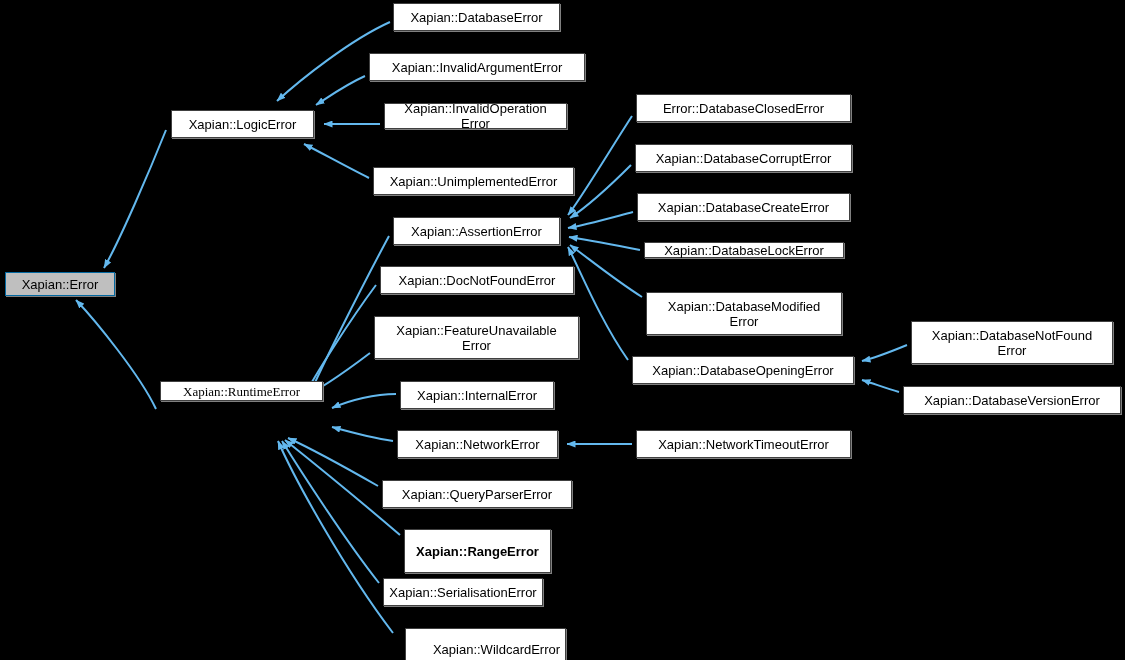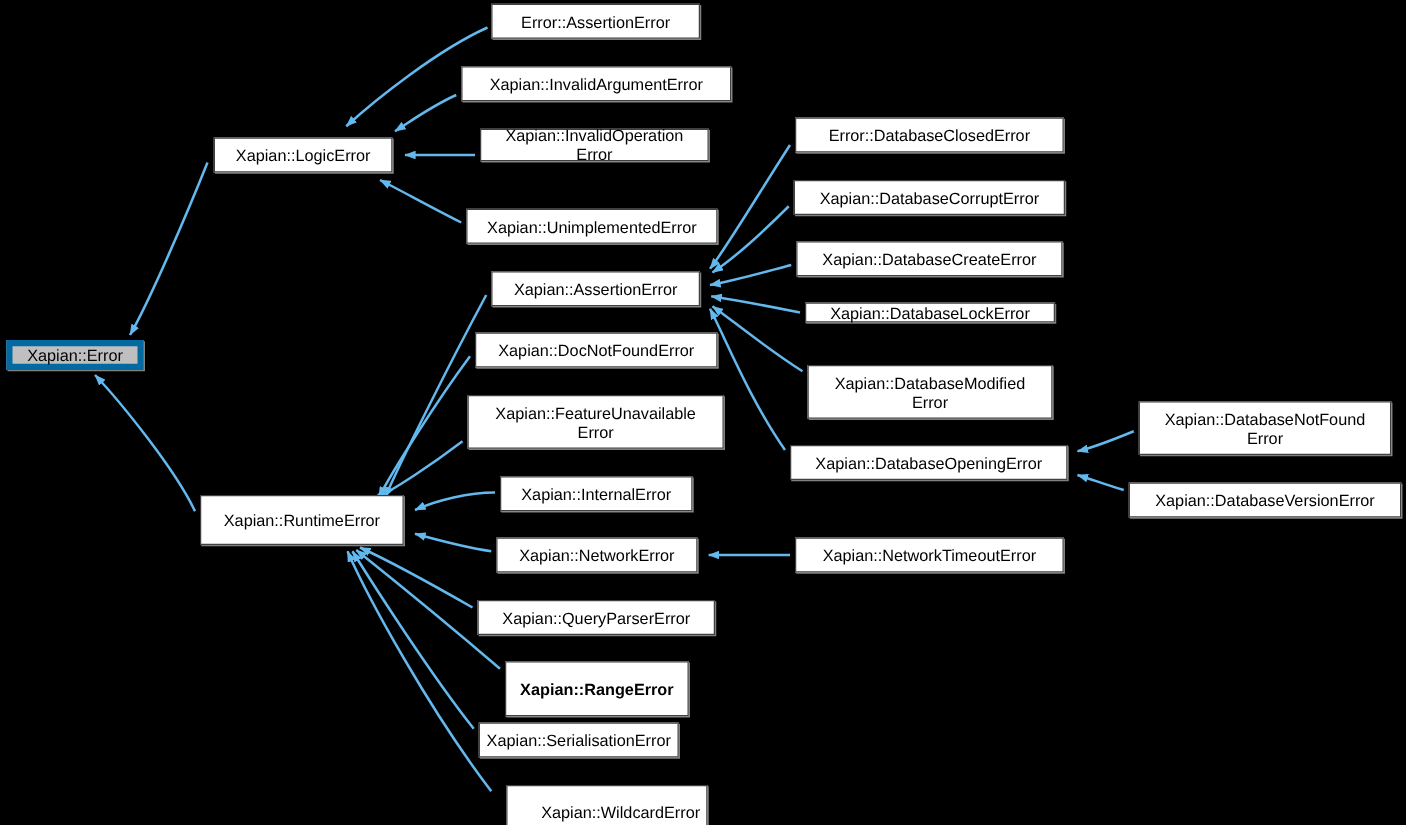--- a/index.html
+++ b/index.html
@@ -34,21 +34,21 @@
     text-align: center;
     color: #000000;
     font-size: 13px;
     line-height: 15px;
     letter-spacing: 0px;
     white-space: pre-line;
     z-index: 5;
   }
   .node.current {
     background: #bfbfbf;
-    border: 5px solid #0369a1;
+    border: 1px solid #0369a1;
   }
 </style>
 </head>
 <body>
 
 <div id="canvas">
 
   <svg id="edges" viewBox="0 0 1125 660" xmlns="http://www.w3.org/2000/svg">
     <defs>
       <marker id="arrowhead" markerWidth="9" markerHeight="7" refX="8.5" refY="3.5" orient="auto" markerUnits="userSpaceOnUse">
@@ -79,22 +79,22 @@
         <path d="M 628,360 C 600,320 580,270 568,247" fill="none" stroke="#63b8ee" stroke-width="2" marker-end="url(#arrowhead)"></path>
         <path d="M 907,345 C 890,352 875,358 862,361" fill="none" stroke="#63b8ee" stroke-width="2" marker-end="url(#arrowhead)"></path>
         <path d="M 899,392 C 885,388 875,384 862,380" fill="none" stroke="#63b8ee" stroke-width="2" marker-end="url(#arrowhead)"></path>
         <path d="M 632,444 L 567,444" fill="none" stroke="#63b8ee" stroke-width="2" marker-end="url(#arrowhead)"></path>
       </g>
   </svg>
 
   <div id="nodes">
       <div class="node current" style="left: 5px; top: 272px; width: 110px; height: 24px;">Xapian::Error</div>
       <div class="node" style="left: 171px; top: 110px; width: 143px; height: 28px;">Xapian::LogicError</div>
-      <div class="node" style="left: 160px; top: 396px; width: 163px; height: 40px;">Xapian::RuntimeError</div>
-      <div class="node" style="left: 393px; top: 3px; width: 167px; height: 28px;">Error::AssertionError</div>
+      <div class="node" style="left: 160px; top: 381px; width: 163px; height: 20px; font-family: Liberation Serif, serif;">Xapian::RuntimeError</div>
+      <div class="node" style="left: 393px; top: 3px; width: 167px; height: 28px;">Xapian::DatabaseError</div>
       <div class="node" style="left: 369px; top: 53px; width: 216px; height: 28px;">Xapian::InvalidArgumentError</div>
       <div class="node" style="left: 384px; top: 103px; width: 183px; height: 26px;">Xapian::InvalidOperation
 Error</div>
       <div class="node" style="left: 373px; top: 167px; width: 201px; height: 28px;">Xapian::UnimplementedError</div>
       <div class="node" style="left: 393px; top: 217px; width: 167px; height: 28px;">Xapian::AssertionError</div>
       <div class="node" style="left: 380px; top: 266px; width: 194px; height: 28px;">Xapian::DocNotFoundError</div>
       <div class="node" style="left: 374px; top: 316px; width: 205px; height: 43px;">Xapian::FeatureUnavailable
 Error</div>
       <div class="node" style="left: 400px; top: 381px; width: 154px; height: 28px;">Xapian::InternalError</div>
       <div class="node" style="left: 397px; top: 430px; width: 161px; height: 28px;">Xapian::NetworkError</div>

